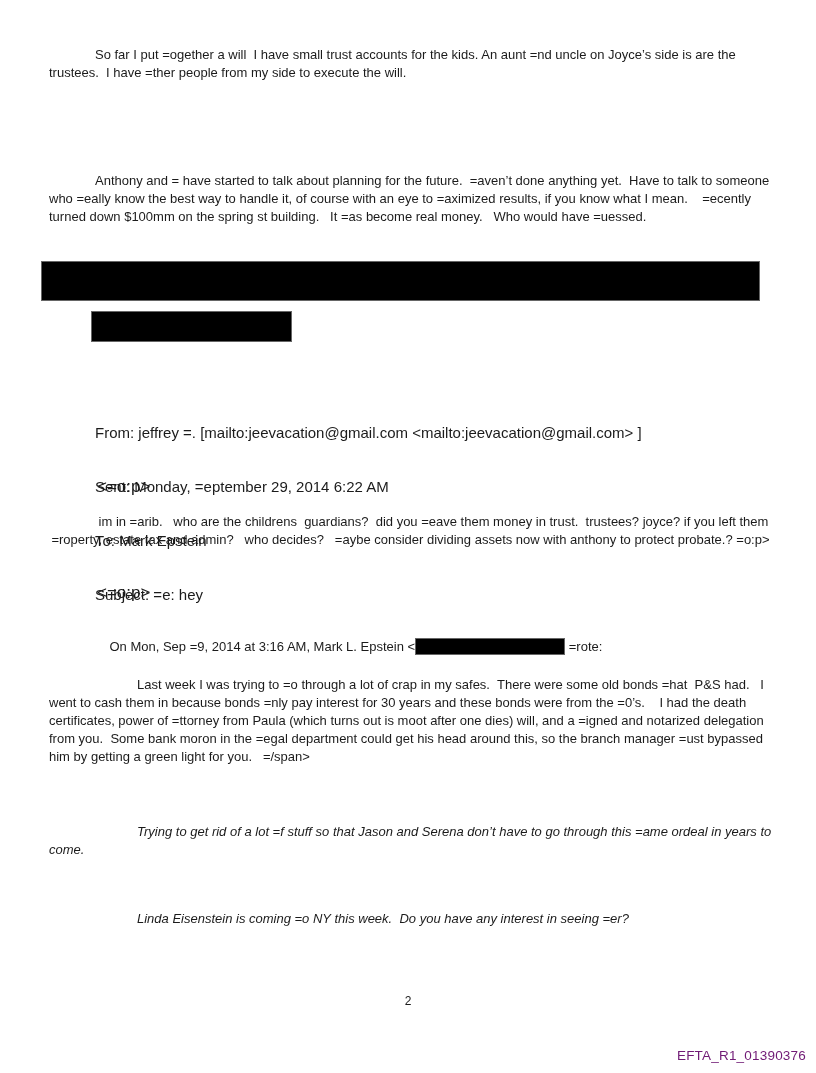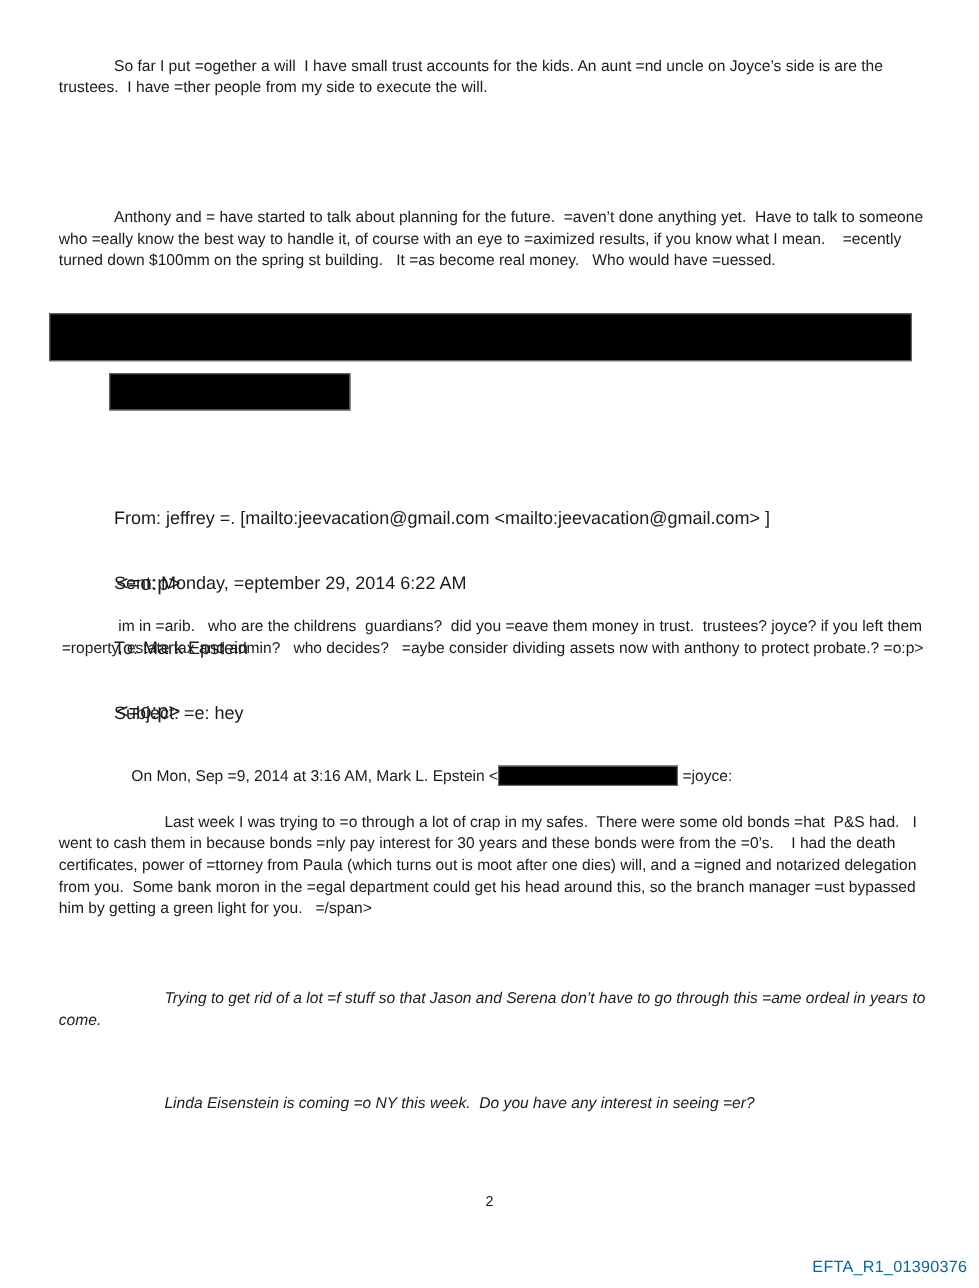--- a/index.html
+++ b/index.html
@@ -31,21 +31,21 @@
   .reply-line{
     position:absolute;left:95px;top:620px;
     font-size:13px;line-height:18px;white-space:pre;
   }
   .page-number{
     position:absolute;top:994px;left:0;width:816px;text-align:center;
     font-size:12px;line-height:14px;
   }
   .bates{
     position:absolute;top:1048px;left:0;width:806px;text-align:right;
-    font-size:13.5px;line-height:16px;letter-spacing:0.2px;color:#0369a1;
+    font-size:13.5px;line-height:16px;letter-spacing:0.2px;color:#701a75;
   }
 </style>
 </head>
 <body>
 
 <div class="doc">
 
   <div class="para ind1" style="top:46px;">So far I put =ogether a will  I have small trust accounts for the kids. An aunt =nd uncle on Joyce’s side is are the trustees.  I have =ther people from my side to execute the will.</div>
 
   <div class="para ind1" style="top:136px;margin-top:36px;">Anthony and = have started to talk about planning for the future.  =aven’t done anything yet.  Have to talk to someone who =eally know the best way to handle it, of course with an eye to =aximized results, if you know what I mean.    =ecently turned down $100mm on the spring st building.   It =as become real money.   Who would have =uessed.</div>
@@ -61,21 +61,21 @@
     <div>Subject: =e: hey</div>
   </div>
 
   <div class="otag" style="top:478px;">&lt;=o:p&gt;</div>
 
   <div class="para ind1" style="top:513px;text-align:center;">im in =arib.   who are the childrens  guardians?  did you =eave them money in trust.  trustees? joyce? if you left them =roperty, estate tax and admin?   who decides?   =aybe consider dividing assets now with anthony to protect probate.? =o:p&gt;</div>
 
   <div class="otag" style="top:584px;">&lt;=o:p&gt;</div>
 
   <div class="reply-line">
-    <span>On Mon, Sep =9, 2014 at 3:16 AM, Mark L. Epstein &lt;</span><span class="redact-inline"></span><span> =joyce:</span>
+    <span>On Mon, Sep =9, 2014 at 3:16 AM, Mark L. Epstein &lt;</span><span class="redact-inline"></span><span> =rote:</span>
   </div>
 
   <div class="para ind2" style="top:652px;">Last week I was trying to =o through a lot of crap in my safes.  There were some old bonds =hat  P&amp;S had.   I went to cash them in because bonds =nly pay interest for 30 years and these bonds were from the =0’s.    I had the death certificates, power of =ttorney from Paula (which turns out is moot after one dies) will, and a =igned and notarized delegation from you.  Some bank moron in the =egal department could get his head around this, so the branch manager =ust bypassed him by getting a green light for you.   =/span&gt;</div>
 
   <div class="para ind2" style="top:799px;font-style:italic;">Trying to get rid of a lot =f stuff so that Jason and Serena don’t have to go through this =ame ordeal in years to come.</div>
 
   <div class="para ind2" style="top:886px;font-style:italic;">Linda Eisenstein is coming =o NY this week.  Do you have any interest in seeing =er?</div>
 
   <div class="page-number">2</div>
 

